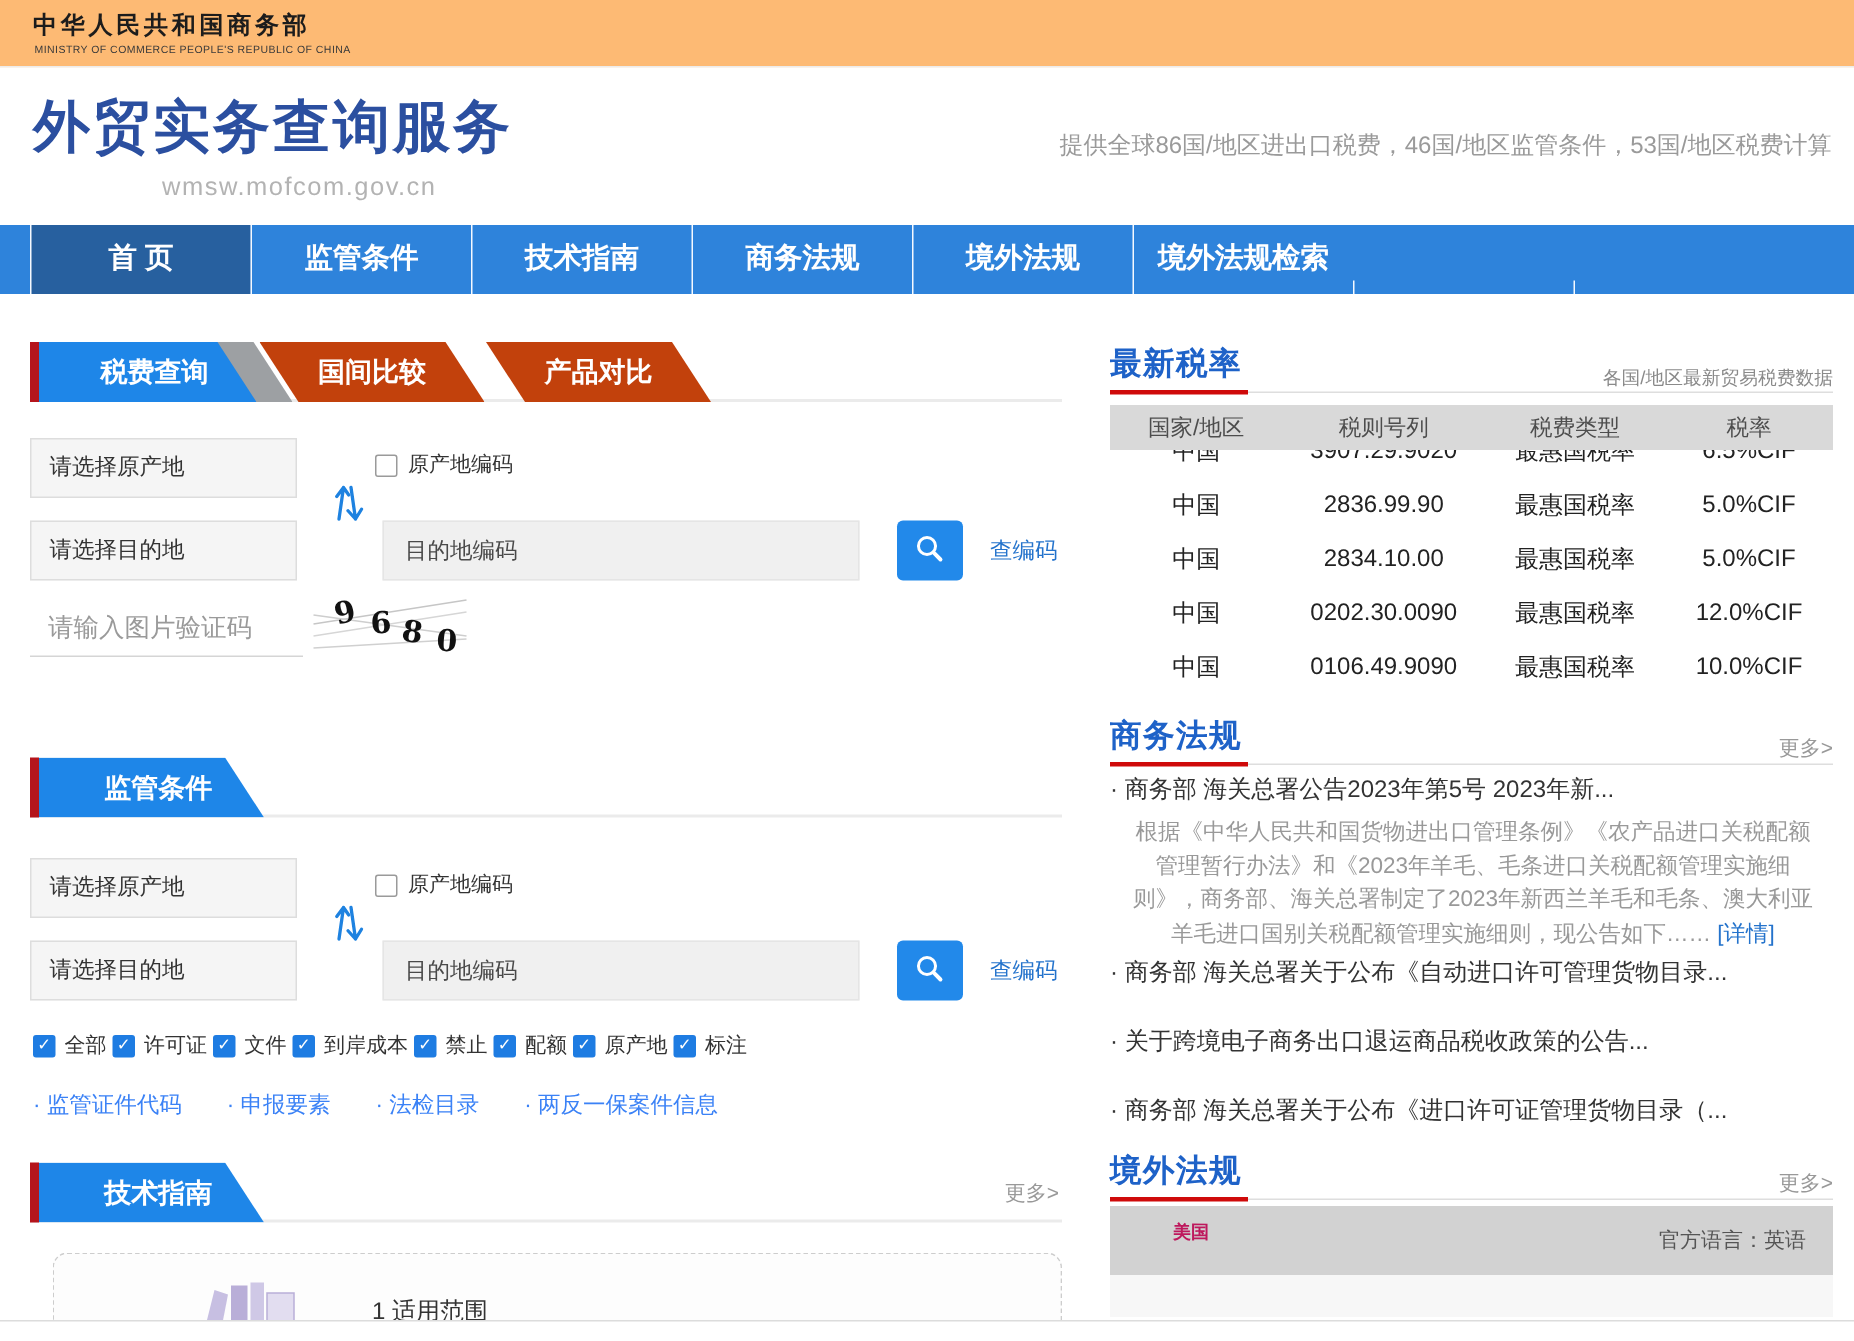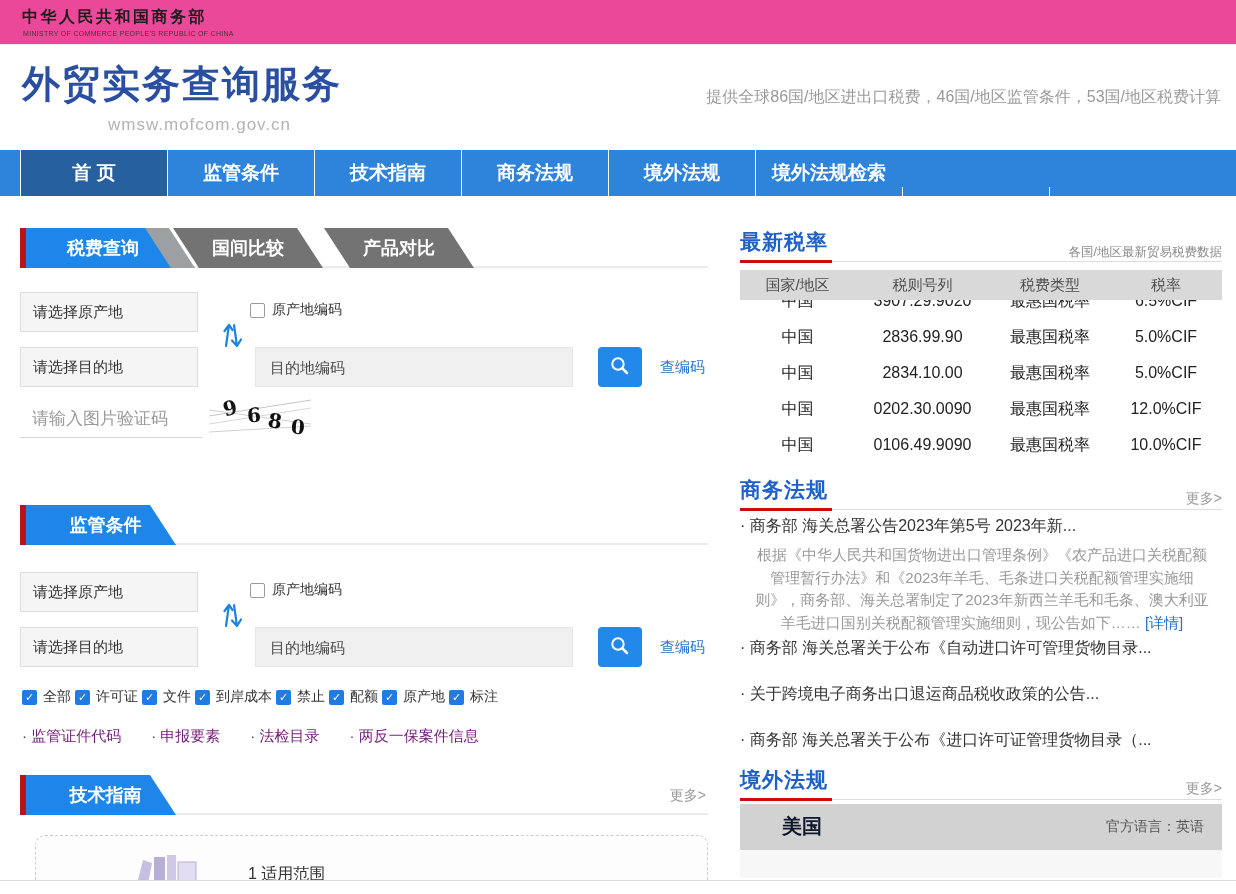--- a/index.html
+++ b/index.html
@@ -1,21 +1,21 @@
 <!DOCTYPE html>
 <html><head>
 <meta charset="utf-8">
 <style>
   html,body{margin:0;padding:0;}
   body{
     width:1236px;height:894px;position:relative;overflow:hidden;background:#fff;
     font-family:"Liberation Sans","DejaVu Sans",sans-serif;
   }
   
-  .topbar{position:absolute;top:0;left:0;width:1236px;height:44px;background:#ec4899;border-bottom:1px solid #ececec;}
+  .topbar{position:absolute;top:0;left:0;width:1236px;height:44px;background:#fdba74;border-bottom:1px solid #ececec;}
   .org-cn{position:absolute;left:22px;top:7px;font-size:16px;font-weight:bold;color:#1c1c1c;letter-spacing:2.5px;}
   .org-en{position:absolute;left:23px;top:30px;font-size:7px;color:#3a3a3a;letter-spacing:.3px;}
   
   .banner{position:absolute;top:45px;left:0;width:1236px;height:105px;background:#fff;}
   .site-title{position:absolute;left:22px;top:14px;font-size:38px;font-weight:bold;color:#2b4fa0;letter-spacing:2px;}
   .site-domain{position:absolute;left:108px;top:70px;font-size:17px;color:#b3b3b3;letter-spacing:1px;}
   .tagline{position:absolute;right:15px;top:42px;font-size:16px;color:#9a9a9a;}
   
   .nav{position:absolute;top:150px;left:0;width:1236px;height:46px;background:#2e83db;display:flex;padding-left:20px;box-sizing:border-box;}
   .nav-item{width:146px;line-height:46px;text-align:center;color:#fff;font-size:19px;font-weight:bold;border-left:1px solid #f5f9ff;cursor:pointer;}
@@ -26,21 +26,21 @@
   .right-col{position:absolute;left:740px;top:228px;width:482px;height:666px;}
   
   .tab-row{position:absolute;left:0;width:100%;height:40px;}
   .tab-row::after{content:"";position:absolute;left:0;right:0;bottom:0;height:2px;background:#ebebeb;}
   .red-bar{position:absolute;left:0;top:0;width:6px;height:40px;background:#b5151c;z-index:3;}
   .tab-active{position:absolute;left:6px;top:0;width:145px;height:40px;background:#1e86e8;color:#fff;
     font-size:18px;font-weight:bold;line-height:40px;text-align:center;z-index:2;cursor:pointer;
     clip-path:polygon(0 0,calc(100% - 26px) 0,100% 100%,0 100%);padding-right:22px;box-sizing:border-box;padding-left:31px;}
   .tab-gray-back{position:absolute;left:6px;top:0;width:169px;height:40px;background:#9da0a3;z-index:1;
     clip-path:polygon(0 0,calc(100% - 26px) 0,100% 100%,0 100%);}
-  .tab-inactive{position:absolute;top:0;height:40px;width:150px;background:#737373;color:#fff;cursor:pointer;
+  .tab-inactive{position:absolute;top:0;height:40px;width:150px;background:#c2410c;color:#fff;cursor:pointer;
     font-size:18px;font-weight:bold;line-height:40px;text-align:center;z-index:1;
     clip-path:polygon(0 0,calc(100% - 26px) 0,100% 100%,26px 100%);}
   .tab2{left:153px;} .tab3{left:304px;}
   .more-link{position:absolute;right:2px;bottom:10px;font-size:14px;color:#999;text-decoration:none;cursor:pointer;}
   
   .form-block{position:absolute;left:0;width:100%;}
   .select-box{position:absolute;left:0;width:178px;height:40px;background:#f5f5f5;border:1px solid #ddd;box-sizing:border-box;
     line-height:38px;padding-left:12px;font-size:15px;color:#333;cursor:pointer;}
   .row-b{top:55px;}
   .code-cb-wrap{position:absolute;left:230px;top:9px;display:flex;align-items:center;gap:7px;font-size:14px;color:#333;}
@@ -60,21 +60,21 @@
   .cd0{left:16px;top:2px;transform:rotate(-14deg);}
   .cd1{left:40px;top:9px;transform:rotate(-4deg);}
   .cd2{left:61px;top:15px;transform:rotate(9deg);}
   .cd3{left:84px;top:21px;transform:rotate(4deg);}
   
   .filters{position:absolute;top:460px;left:2px;display:flex;gap:4px;align-items:center;}
   .filter{display:flex;gap:6px;align-items:center;font-size:14px;color:#333;cursor:pointer;}
   .cb-checked{width:15px;height:15px;background:#1e7ce2;border-radius:2px;color:#fff;font-size:11px;line-height:15px;text-align:center;}
   .cb-checked::after{content:"✓";}
   .reg-links{position:absolute;top:499px;left:2px;display:flex;gap:30px;}
-  .reg-links a{font-size:15px;color:#701a75;text-decoration:none;cursor:pointer;}
+  .reg-links a{font-size:15px;color:#3b82f6;text-decoration:none;cursor:pointer;}
   
   .guide-box{position:absolute;top:607px;left:15px;right:0;height:90px;border:1px dashed #cdcdcd;border-radius:10px;background:#fdfdfd;}
   .books-icon{position:absolute;left:95px;top:12px;}
   .guide-item-title{position:absolute;left:212px;top:28px;font-size:16px;color:#333;}
   
   .section-head{position:absolute;left:0;width:100%;height:36px;}
   .section-title{position:absolute;left:0;top:0;font-size:21px;font-weight:bold;color:#1e62c8;letter-spacing:1px;}
   .red-underline{position:absolute;left:0;top:32px;width:92px;height:3px;background:#cf0a0a;z-index:2;}
   .gray-line{position:absolute;left:0;right:0;top:33px;height:1px;background:#dedede;}
   .head-side{position:absolute;right:0;top:16px;font-size:12.5px;color:#8a8a8a;}
@@ -86,21 +86,21 @@
   .rate-viewport{position:absolute;top:72px;left:0;width:100%;height:163px;overflow:hidden;}
   .rate-row{display:flex;height:36px;align-items:center;font-size:16px;color:#222;cursor:pointer;}
   .rate-row.partial{margin-top:-17px;}
   
   .news-item{position:absolute;left:0;font-size:16px;color:#333;cursor:pointer;white-space:nowrap;}
   .news-summary{position:absolute;left:0;top:316px;width:474px;padding-left:10px;box-sizing:border-box;
     font-size:15px;line-height:22.5px;color:#999;text-align:center;}
   .detail-link{color:#2473cc;text-decoration:none;cursor:pointer;}
   
   .country-panel{position:absolute;top:576px;left:0;width:100%;height:46px;background:#d2d2d2;cursor:pointer;}
-  .country-name{position:absolute;left:42px;top:9px;font-size:20px;font-weight:bold;color:#0f172a;}
+  .country-name{position:absolute;left:42px;top:9px;font-size:12px;font-weight:bold;color:#be185d;}
   .country-lang{position:absolute;right:18px;top:14px;font-size:14px;color:#555;}
   .light-block{position:absolute;top:622px;left:0;width:100%;height:28px;background:#f7f7f7;}
   
   .bottom-strip{position:absolute;top:880px;left:0;width:1236px;height:14px;background:#fff;border-top:1px solid #dcdcdc;z-index:6;}
 </style>
 </head>
 <body>
 
 <div class="topbar">
   <div class="org-cn">中华人民共和国商务部</div>

